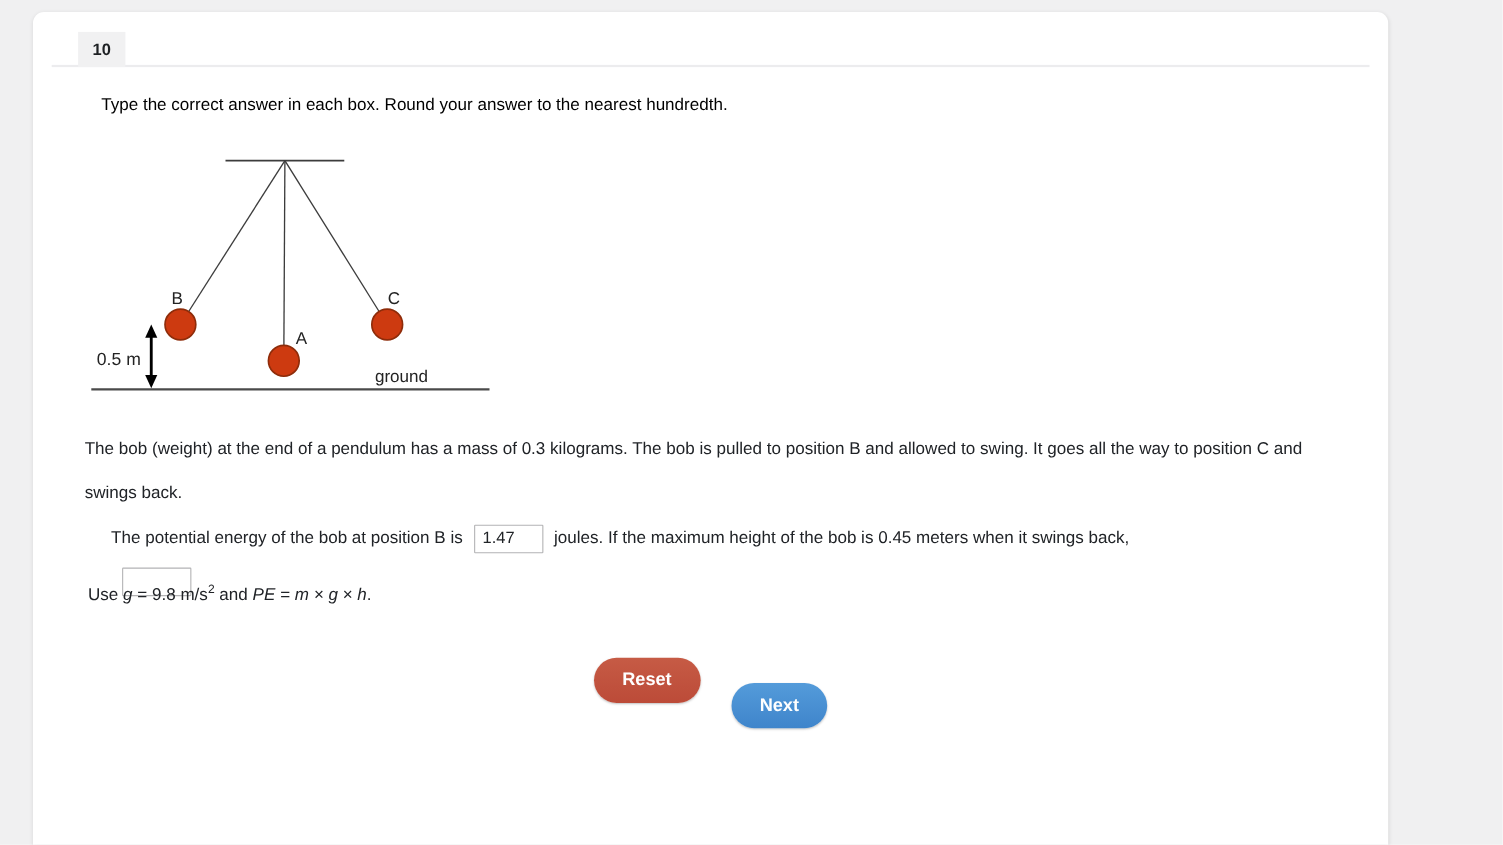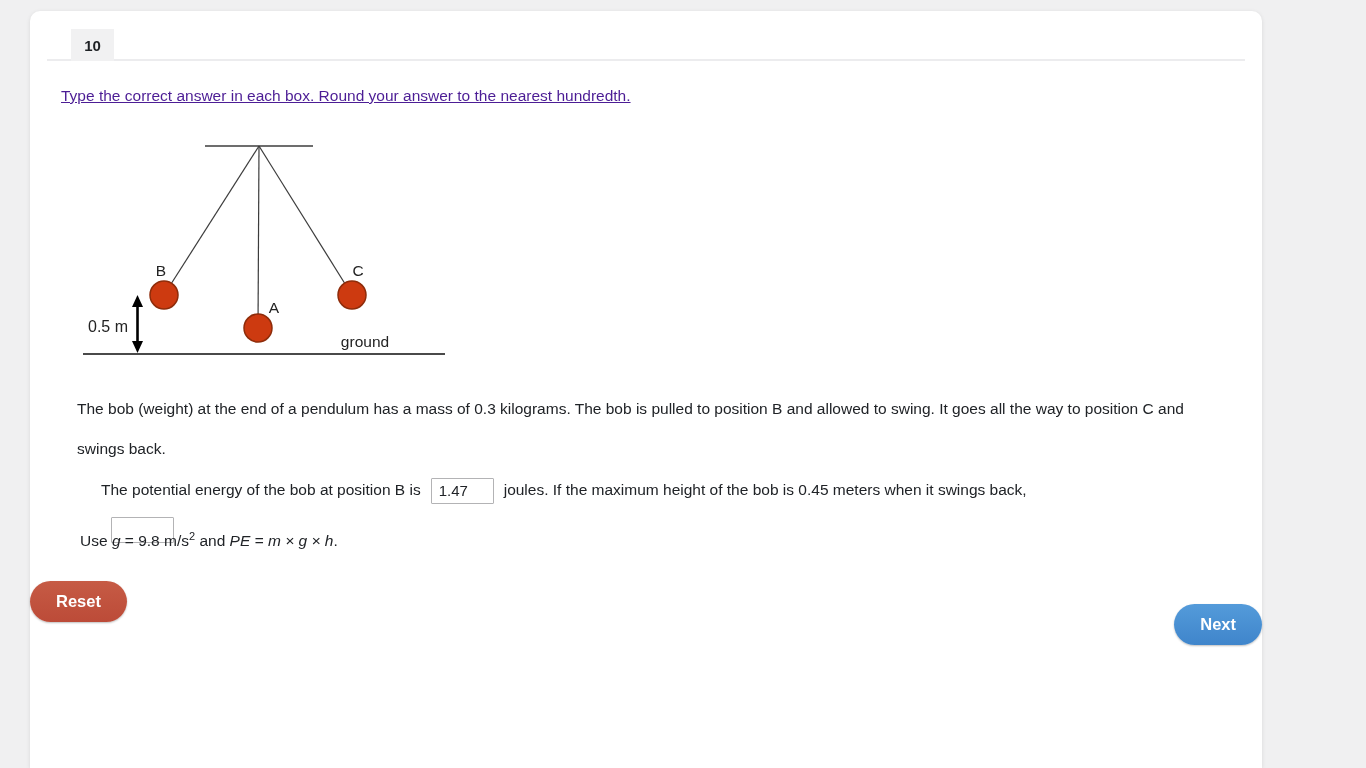--- a/index.html
+++ b/index.html
@@ -28,24 +28,23 @@
     margin-left: 24px;
   }
   .tab-divider {
     position: absolute;
     left: 17px; top: 48px;
     width: 1198px; height: 2px;
     background: #ececee;
   }
   .instruction {
     position: absolute;
-    left: 31px; top: 76px;
+    left: 62px; top: 76px;
     font-size: 15.5px;
-    color: #4c1d95;
-    text-decoration: underline;
+    color: #000000;
   }
   .diagram {
     position: absolute;
     left: 50px; top: 128px;
     width: 370px; height: 222px;
   }
   .paragraph {
     position: absolute;
     left: 47px; top: 378px;
     width: 1108px;
@@ -78,22 +77,22 @@
   }
   .formula {
     position: absolute;
     left: 50px; top: 519px;
     font-size: 15.5px;
     color: #202327;
   }
   .formula sup { font-size: 11px; }
   .buttons-row {
     position: absolute;
-    left: 0; right: 0; top: 570px;
-    display: flex; justify-content: space-between; gap: 28px;
+    left: 0; right: 0; top: 587px;
+    display: flex; justify-content: center; gap: 28px;
   }
   .btn {
     height: 41px;
     border: none;
     border-radius: 21px;
     font-family: "Liberation Sans", sans-serif;
     font-size: 16.5px;
     font-weight: bold;
     color: #ffffff;
     cursor: pointer;

